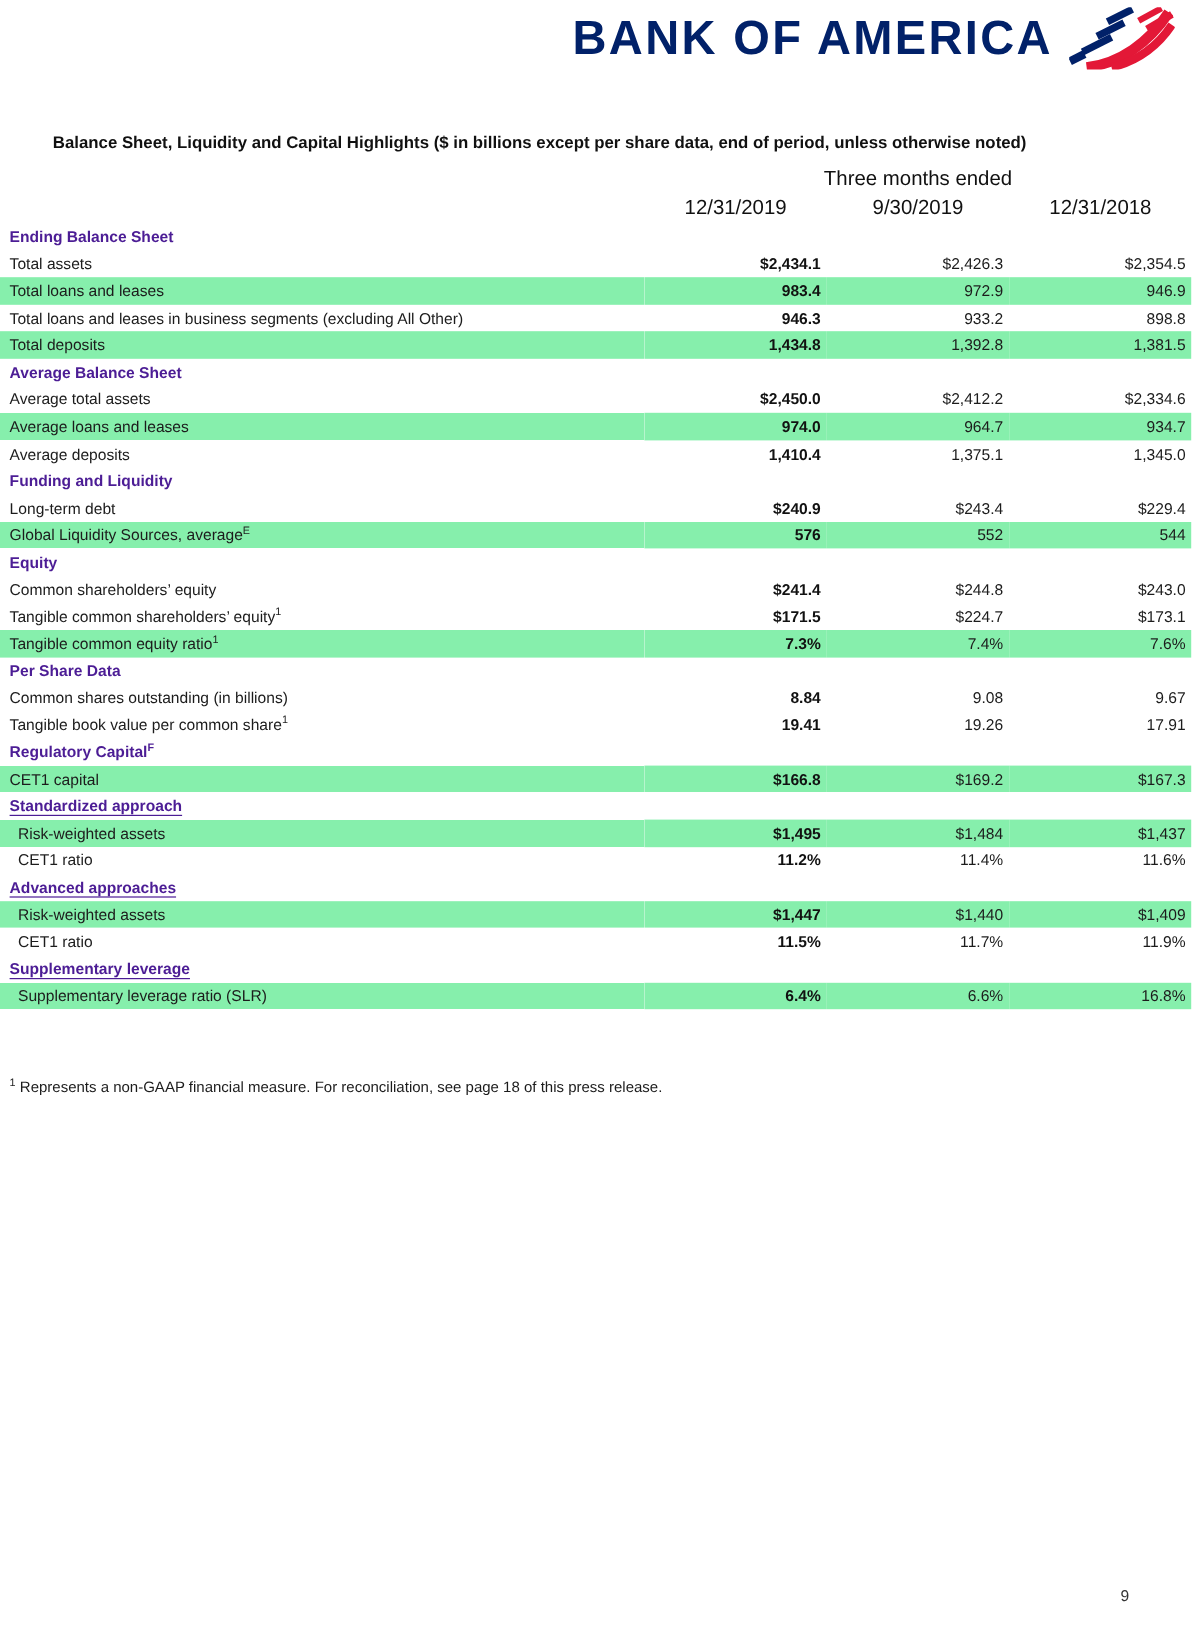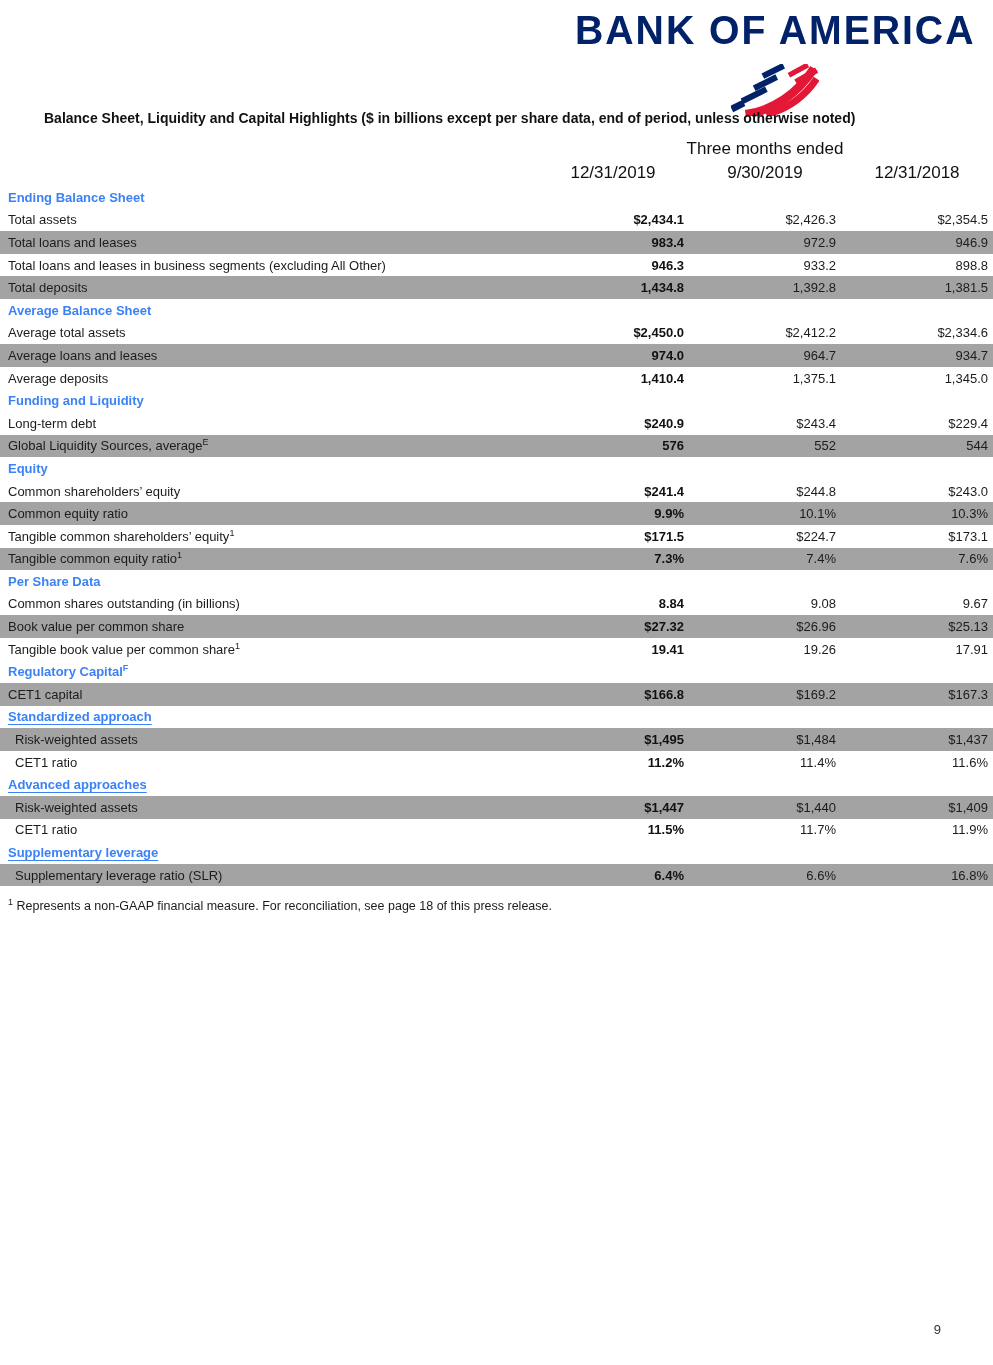--- a/index.html
+++ b/index.html
@@ -1,40 +1,40 @@
 <!DOCTYPE html>
 <html><head>
 <meta charset="utf-8">
 <style>
   * { margin:0; padding:0; box-sizing:border-box; }
   html,body { background:#ffffff; }
   body { font-family:"Liberation Sans", sans-serif; color:#1c1c1c; }
   .page { position:relative; width:993px; height:1365px; background:#ffffff; overflow:hidden; }
 
   
-  .logo-row { position:absolute; top:6px; right:14px; display:flex; align-items:center; gap:10px;flex-direction:column; }
+  .logo-row { position:absolute; top:6px; right:14px; display:flex; align-items:center; gap:10px; }
   .logo-text { font-size:40px; font-weight:bold; letter-spacing:2px; color:#012169; line-height:48px; transform:scaleX(0.98); }
   .flag { display:block; }
 
   
   .doc-title { position:absolute; left:8px; top:110px; font-size:14px; font-weight:bold; color:#111;padding-left:36px; }
 
   
   table.fin { position:absolute; left:0; top:138px; width:993px; border-collapse:collapse; table-layout:fixed; font-size:13px; }
   col.c-label { width:537px; }
   col.c-val { width:152px; }
   thead th { font-weight:normal; text-align:center; font-size:17px; color:#111; }
   th.period { height:22px; vertical-align:middle; }
   th.date { height:26px; vertical-align:middle; }
   tbody tr { height:22.6px; }
-  tbody tr.shaded { background:#a3a3a3; }
+  tbody tr.shaded { background:#86efac; }
   td { vertical-align:middle; padding:0; }
   td.label { padding-left:8px; white-space:nowrap; overflow:hidden; }
   tr.indent td.label { padding-left:15px; }
-  tr.section td.label, tr.subsection td.label { font-weight:bold; color:#3b82f6; }
+  tr.section td.label, tr.subsection td.label { font-weight:bold; color:#4c1d95; }
   tr.subsection td.label .lbl { text-decoration:underline; text-underline-offset:3px; }
   td.val { text-align:right; padding-right:5px; white-space:nowrap; }
   td.val.bold { font-weight:bold; color:#111; }
   sup { font-size:9px; vertical-align:super; line-height:0; }
 
   
   .footnote { position:absolute; left:8px; top:899px; font-size:12.5px; color:#1c1c1c;text-align:right; }
   .footnote sup { font-size:9px; }
 
   
@@ -150,52 +150,40 @@
         </tr>
         <tr class="section">
           <td class="label" colspan="4"><span class="lbl">Equity</span></td>
         </tr>
         <tr class="data">
           <td class="label"><span class="lbl">Common shareholders’ equity</span></td>
           <td class="val bold">$241.4</td>
           <td class="val">$244.8</td>
           <td class="val">$243.0</td>
         </tr>
-        <tr class="data shaded">
-          <td class="label"><span class="lbl">Common equity ratio</span></td>
-          <td class="val bold">9.9%</td>
-          <td class="val">10.1%</td>
-          <td class="val">10.3%</td>
-        </tr>
         <tr class="data">
           <td class="label"><span class="lbl">Tangible common shareholders’ equity</span><sup>1</sup></td>
           <td class="val bold">$171.5</td>
           <td class="val">$224.7</td>
           <td class="val">$173.1</td>
         </tr>
         <tr class="data shaded">
           <td class="label"><span class="lbl">Tangible common equity ratio</span><sup>1</sup></td>
           <td class="val bold">7.3%</td>
           <td class="val">7.4%</td>
           <td class="val">7.6%</td>
         </tr>
         <tr class="section">
           <td class="label" colspan="4"><span class="lbl">Per Share Data</span></td>
         </tr>
         <tr class="data">
           <td class="label"><span class="lbl">Common shares outstanding (in billions)</span></td>
           <td class="val bold">8.84</td>
           <td class="val">9.08</td>
           <td class="val">9.67</td>
-        </tr>
-        <tr class="data shaded">
-          <td class="label"><span class="lbl">Book value per common share</span></td>
-          <td class="val bold">$27.32</td>
-          <td class="val">$26.96</td>
-          <td class="val">$25.13</td>
         </tr>
         <tr class="data">
           <td class="label"><span class="lbl">Tangible book value per common share</span><sup>1</sup></td>
           <td class="val bold">19.41</td>
           <td class="val">19.26</td>
           <td class="val">17.91</td>
         </tr>
         <tr class="section">
           <td class="label" colspan="4"><span class="lbl">Regulatory Capital</span><sup>F</sup></td>
         </tr>

